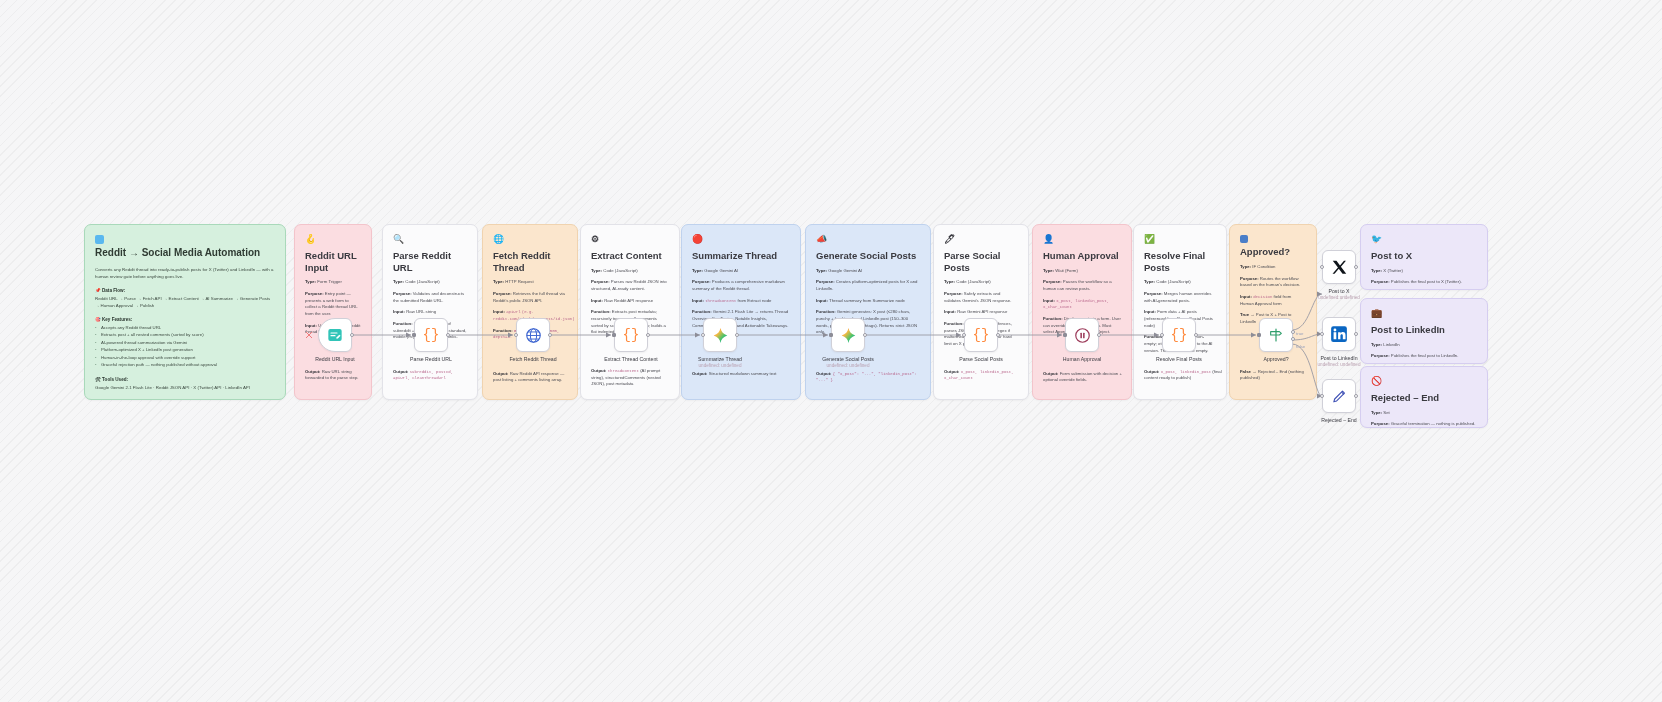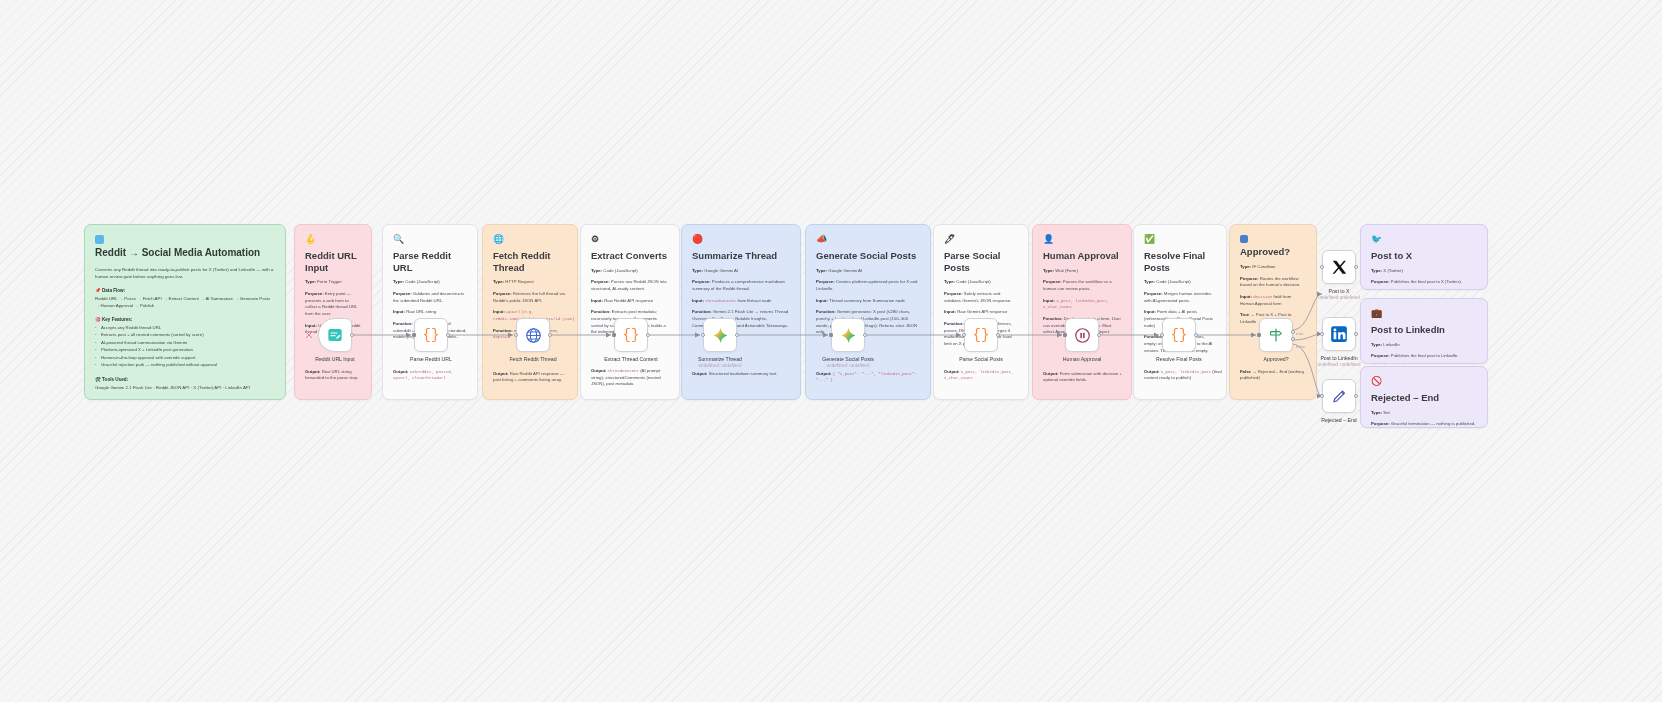--- a/index.html
+++ b/index.html
@@ -206,21 +206,21 @@
       <p><b>Function:</b> <span class="code">GET with limit=500, depth=4.</span></p>
     </div>
     <div class="note-body" style="position:absolute;left:10px;bottom:10px;width:78px;">
       <p><b>Output:</b> <span>Raw Reddit API response — post listing + comments listing array.</span></p>
     </div>
   </div>
 
   <div class="note" style="left:580px; top:224px; width:100px; height:176px; background:#fbfbfc; border-color:#e2e2e8;">
     <div class="note-title">
       <span class="ticon">⚙</span>
-      <span class="tlabel">Extract Converts</span>
+      <span class="tlabel">Extract Content</span>
     </div>
     <div class="note-body">
       <p><b>Type:</b> <span>Code (JavaScript)</span></p>
       <p><b>Purpose:</b> <span>Parses raw Reddit JSON into structured, AI-ready content.</span></p>
       <p><b>Input:</b> <span>Raw Reddit API response</span></p>
       <p><b>Function:</b> <span>Extracts post metadata; recursively traverses all comments sorted by score at every depth; builds a flat indented string for AI.</span></p>
     </div>
     <div class="note-body" style="position:absolute;left:10px;bottom:6px;width:82px;">
       <p><b>Output:</b> <span class="code">threadContent</span> <span>(AI prompt string), structuredComments (nested JSON), post metadata</span></p>
     </div>

